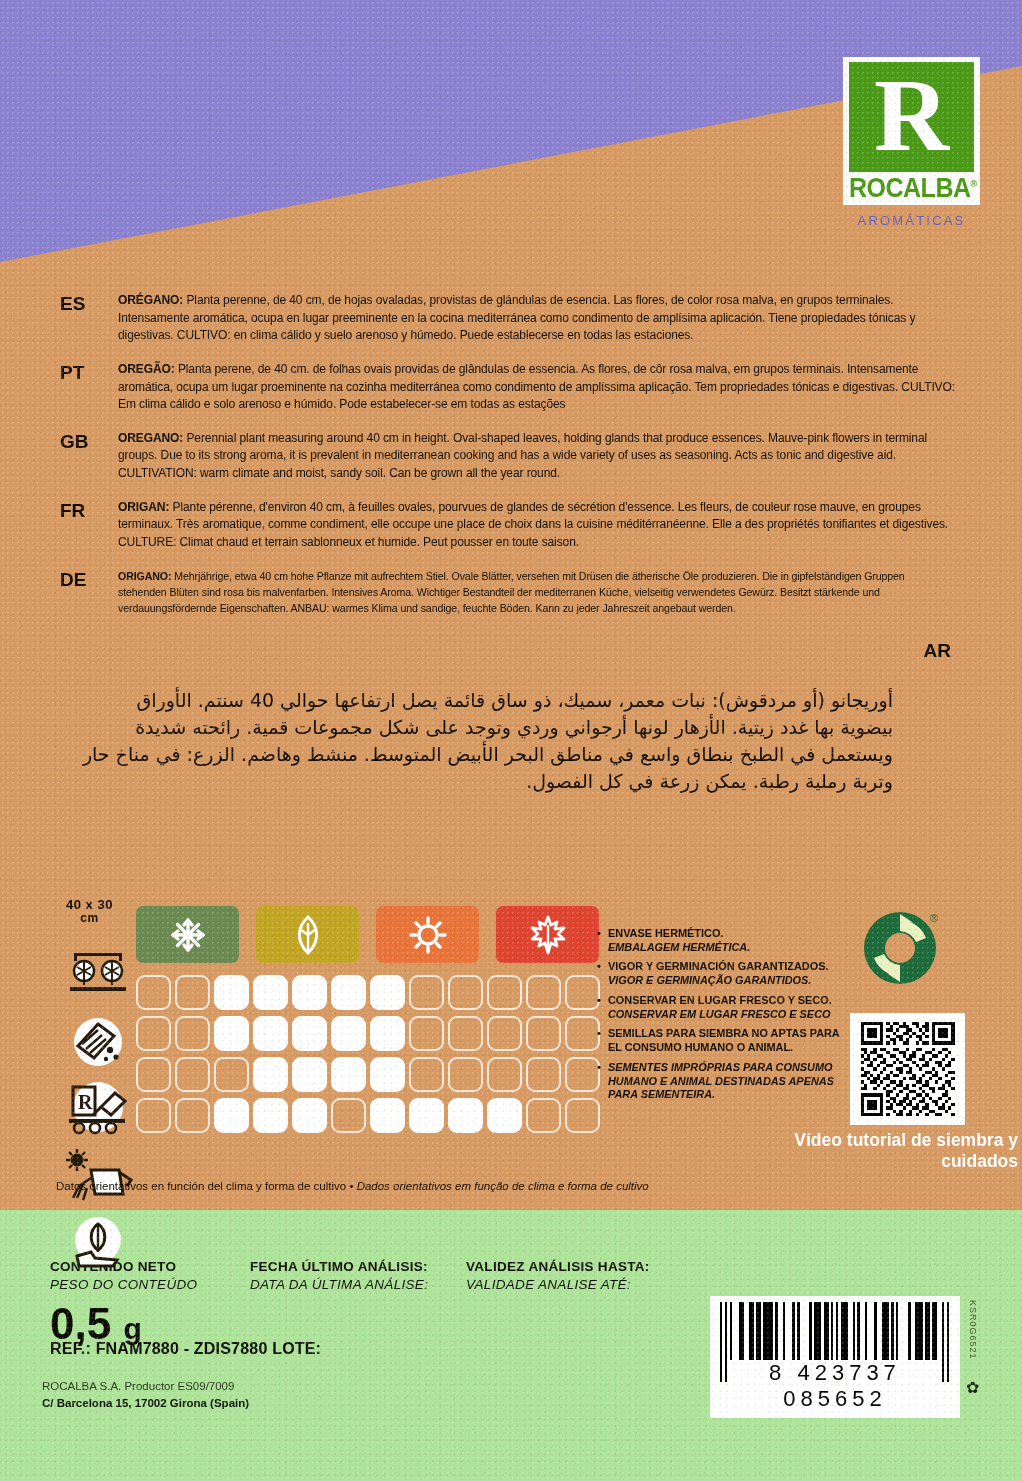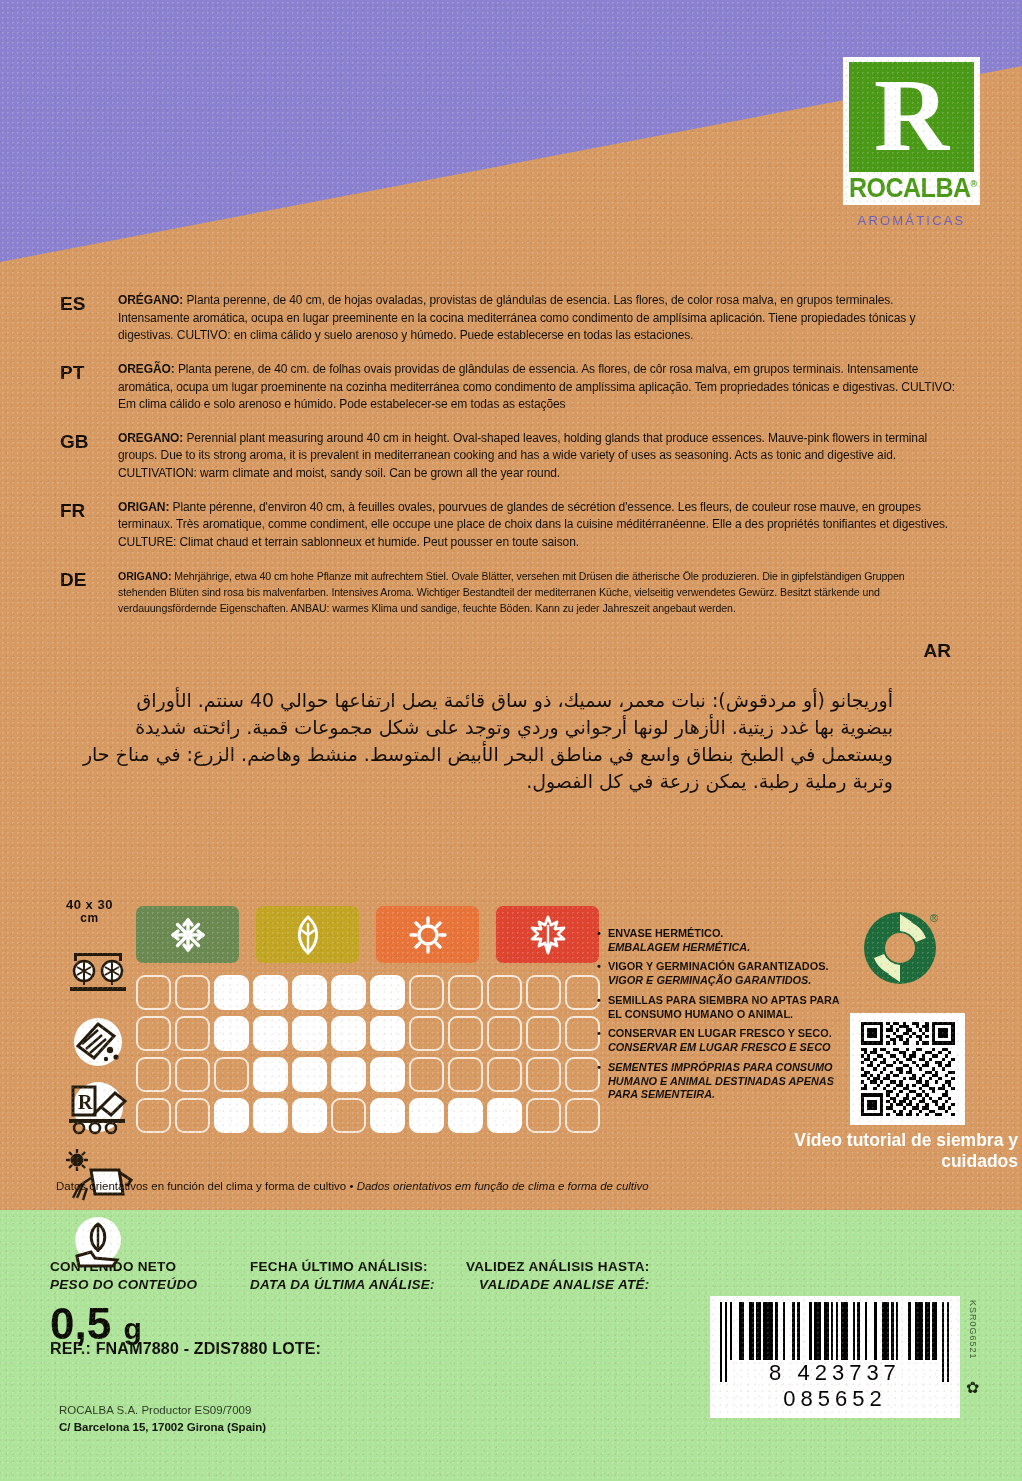--- a/index.html
+++ b/index.html
@@ -159,32 +159,32 @@
     color:#ffffff;font-size:17.5px;font-weight:bold;line-height:1.22;
     text-align:right;
   }
   
   .green{
     position:absolute;left:0;top:1210px;width:1022px;height:271px;
     background:#aee39a;z-index:4;
   }
   .g-contenido{position:absolute;left:50px;top:48px;}
   .g-h{font-size:13.5px;font-weight:bold;color:#101008;letter-spacing:.3px;line-height:1.35;}
-  .g-h i{display:block;font-style:italic;font-weight:bold;text-align:right;}
+  .g-h i{display:block;font-style:italic;font-weight:normal;}
   .weight{font-size:44px;font-weight:bold;color:#0d0d06;margin-top:8px;line-height:1;}
   .weight span{font-size:30px;}
   .g-fecha{position:absolute;left:250px;top:48px;}
   .g-validez{position:absolute;left:466px;top:48px;}
   .g-ref{
     position:absolute;left:50px;top:1340px;font-size:16px;font-weight:bold;
     color:#0d0d06;z-index:6;letter-spacing:.2px;
   }
   .g-addr{
-    position:absolute;left:59px;top:1378px;z-index:6;font-size:11.5px;
-    color:#2a3a22;line-height:1.45;margin-top:24px;
+    position:absolute;left:42px;top:1378px;z-index:6;font-size:11.5px;
+    color:#2a3a22;line-height:1.45;
   }
   .g-addr .l2{color:#0f1508;font-weight:bold;}
   .barcode{
     position:absolute;left:710px;top:1296px;width:250px;height:122px;
     background:#fff;z-index:6;padding:6px 10px 0 10px;box-sizing:border-box;
   }
   .bars{height:80px;display:flex;align-items:flex-end;gap:0;}
   .bars i{display:block;background:#000;height:100%;}
   .bc-num{
     font-size:22px;font-family:"Liberation Sans",sans-serif;letter-spacing:5px;
@@ -405,22 +405,22 @@
 
     <div class="foot-note">
       <span>Datos orientativos en función del clima y forma de cultivo</span><span> • </span><i>Dados orientativos em função de clima e forma de cultivo</i>
     </div>
   </div>
 
   <div class="seeds">
     <ul>
         <li><span>ENVASE HERMÉTICO.</span><i>EMBALAGEM HERMÉTICA.</i></li>
         <li><span>VIGOR Y GERMINACIÓN GARANTIZADOS.</span><i>VIGOR E GERMINAÇÃO GARANTIDOS.</i></li>
+        <li><span>CONSERVAR EN LUGAR FRESCO Y SECO.</span><i>CONSERVAR EM LUGAR FRESCO E SECO</i></li>
         <li><span>SEMILLAS PARA SIEMBRA NO APTAS PARA EL CONSUMO HUMANO O ANIMAL.</span></li>
-        <li><span>CONSERVAR EN LUGAR FRESCO Y SECO.</span><i>CONSERVAR EM LUGAR FRESCO E SECO</i></li>
         <li class="it-only">
           <i>SEMENTES IMPRÓPRIAS PARA CONSUMO HUMANO E ANIMAL DESTINADAS APENAS PARA SEMENTEIRA.</i>
         </li>
       </ul>
   </div>
 
   <div class="recycle">
     <svg width="84" height="80" viewBox="0 0 84 80">
       <circle cx="40" cy="40" r="36" fill="#1d6b3a"></circle>
       <path d="M40 12 A28 28 0 0 1 66 30 L56 34 A18 18 0 0 0 40 23 Z" fill="#e9f2c0"></path>

